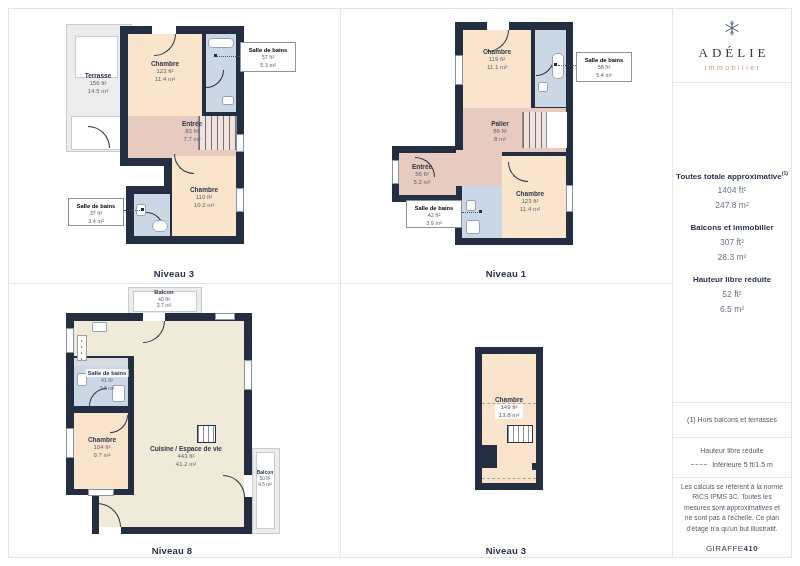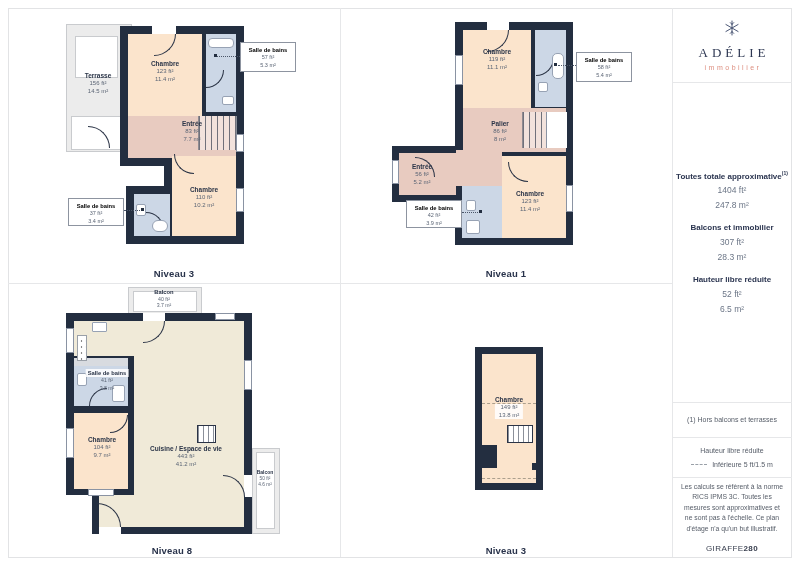--- a/index.html
+++ b/index.html
@@ -333,16 +333,16 @@
   <div class="side-sec" style="top:437px;height:40px;">
     <div class="leg-title">Hauteur libre réduite</div>
     <div class="leg-row">
       <span class="leg-dash"></span>
       <span class="leg-label">Inférieure 5 ft/1.5 m</span>
     </div>
   </div>
 
   <div class="side-sec" style="top:477px;height:81px;">
     <div class="legal">Les calculs se réfèrent à la norme RICS IPMS 3C. Toutes les mesures sont approximatives et ne sont pas à l'échelle. Ce plan d'étage n'a qu'un but illustratif.</div>
-    <div class="credit"><span>GIRAFFE</span><b>280</b></div>
+    <div class="credit"><span>GIRAFFE</span><b>410</b></div>
   </div>
 
 </div>
 
 </body></html>

